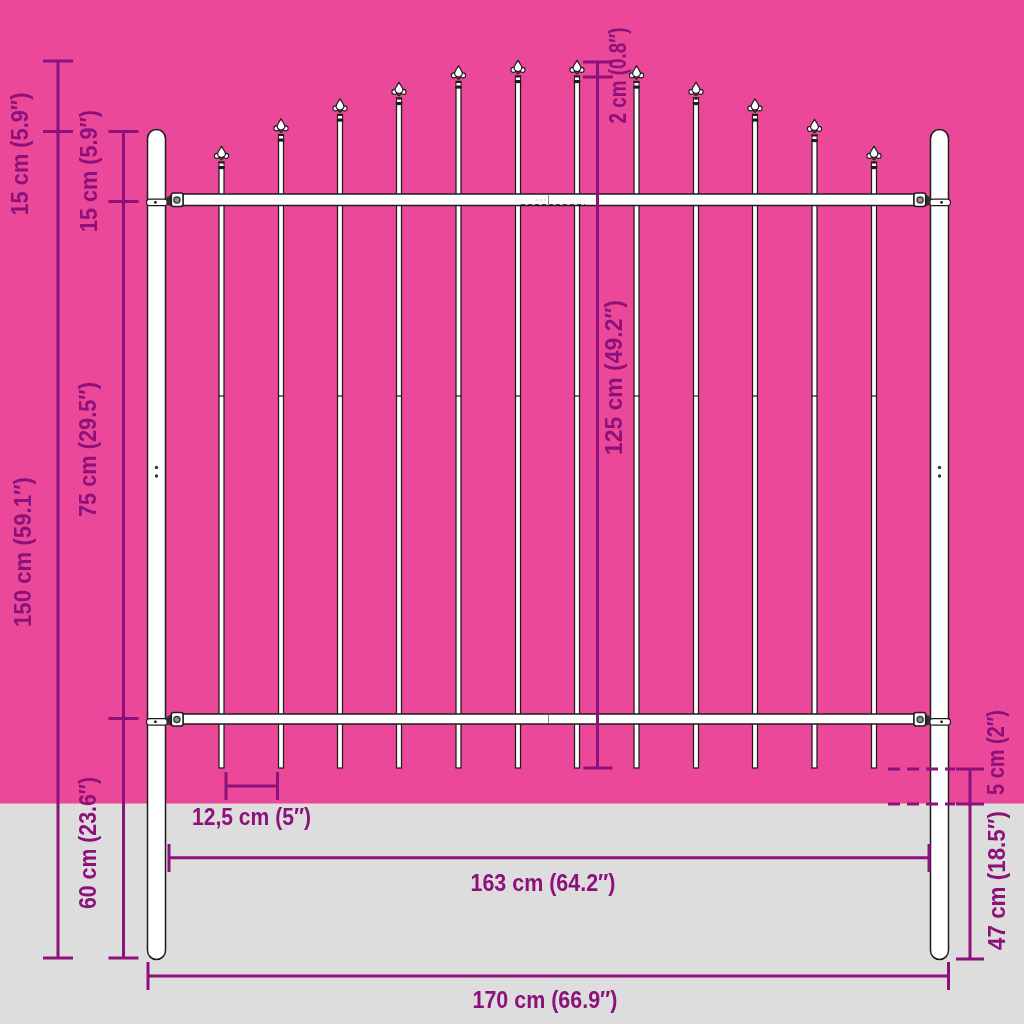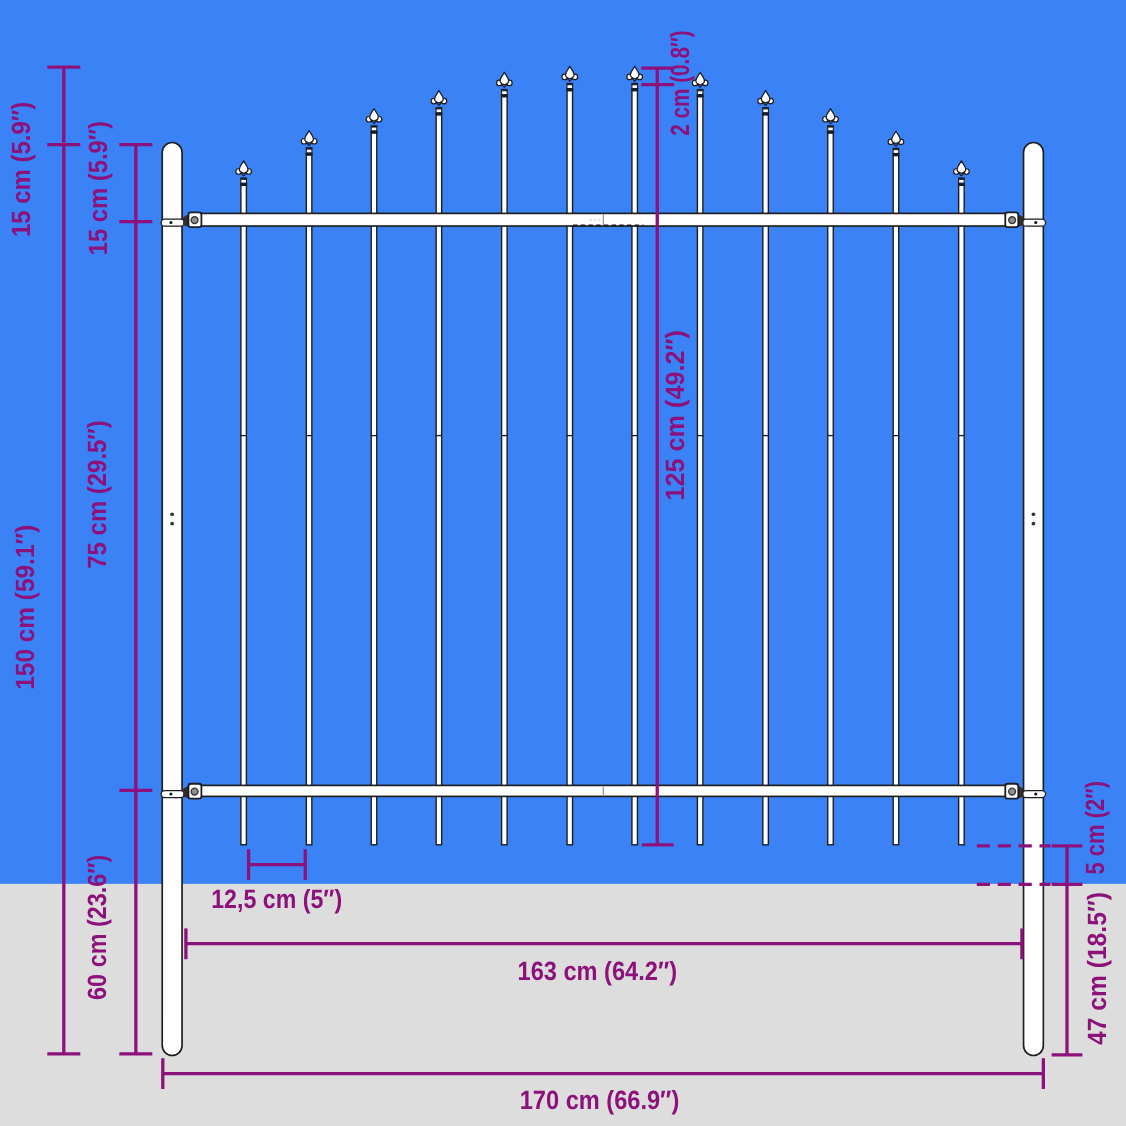--- a/index.html
+++ b/index.html
@@ -1,16 +1,16 @@
 <!DOCTYPE html>
 <html><head>
 <meta charset="utf-8">
 <style>
   html,body{margin:0;padding:0;background:#ffffff;}
-  #canvas{position:relative;width:1024px;height:1024px;overflow:hidden;background:#3b82f6;}
+  #canvas{position:relative;width:1024px;height:1024px;overflow:hidden;background:#ec4899;}
   svg text{font-family:"Liberation Sans",sans-serif;font-weight:bold;font-size:24px;fill:#8d117b;}
 </style>
 </head>
 <body>
 <div id="canvas">
 <svg width="1024" height="1024" viewBox="0 0 1024 1024">
 <defs>
   <g id="finial">
     <circle cx="2.9" cy="9.9" r="2.5" fill="#ffffff" stroke="#1c1c1c" stroke-width="1.1"></circle>
     <circle cx="12.1" cy="9.9" r="2.5" fill="#ffffff" stroke="#1c1c1c" stroke-width="1.1"></circle>

